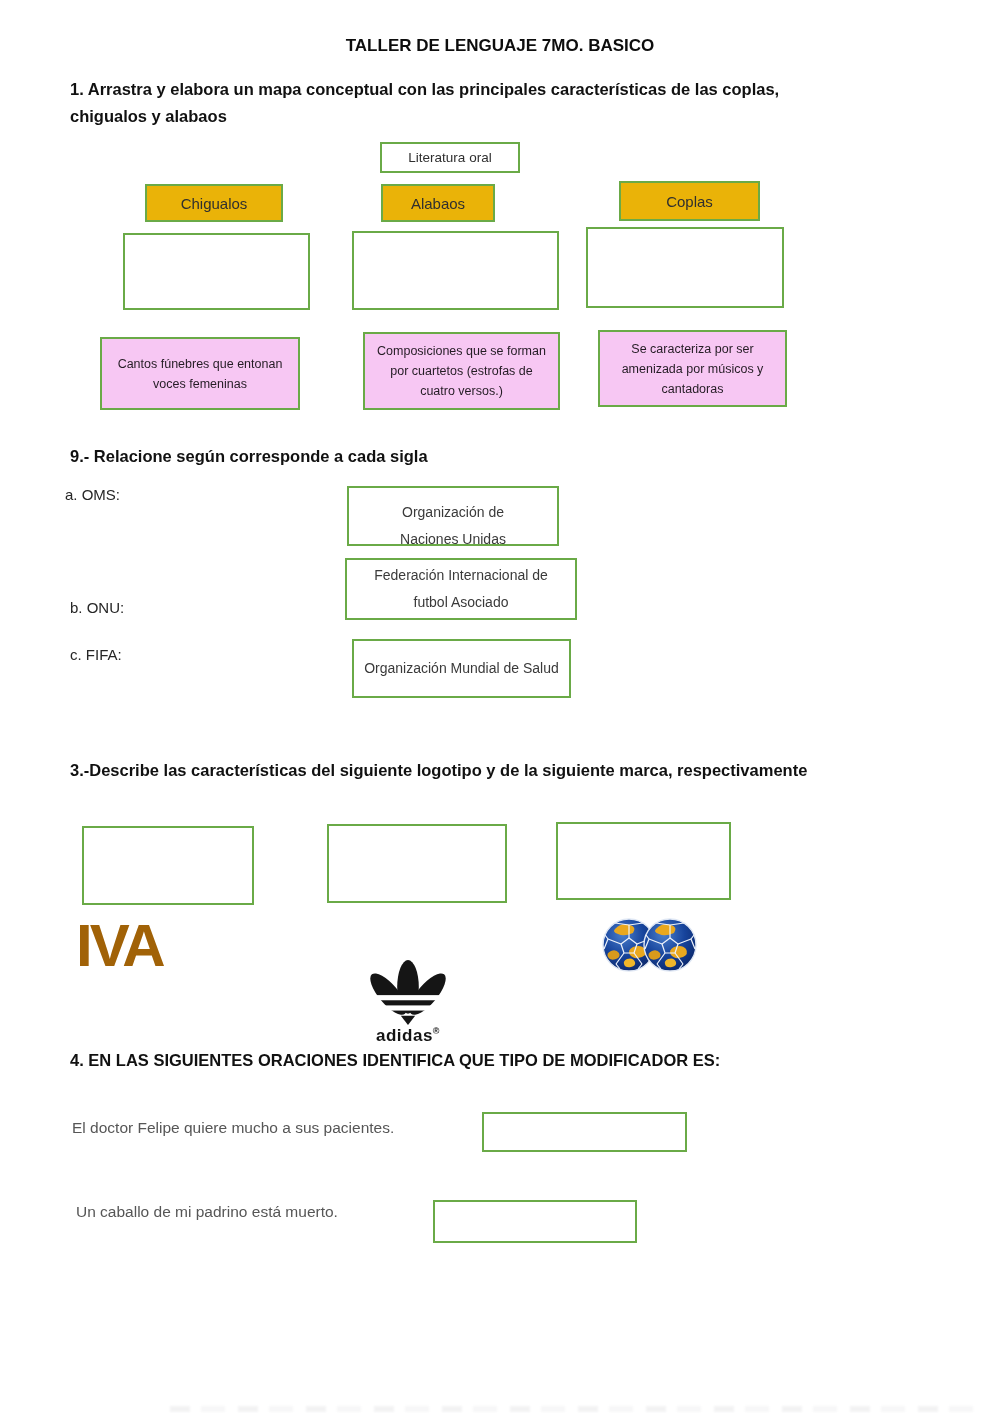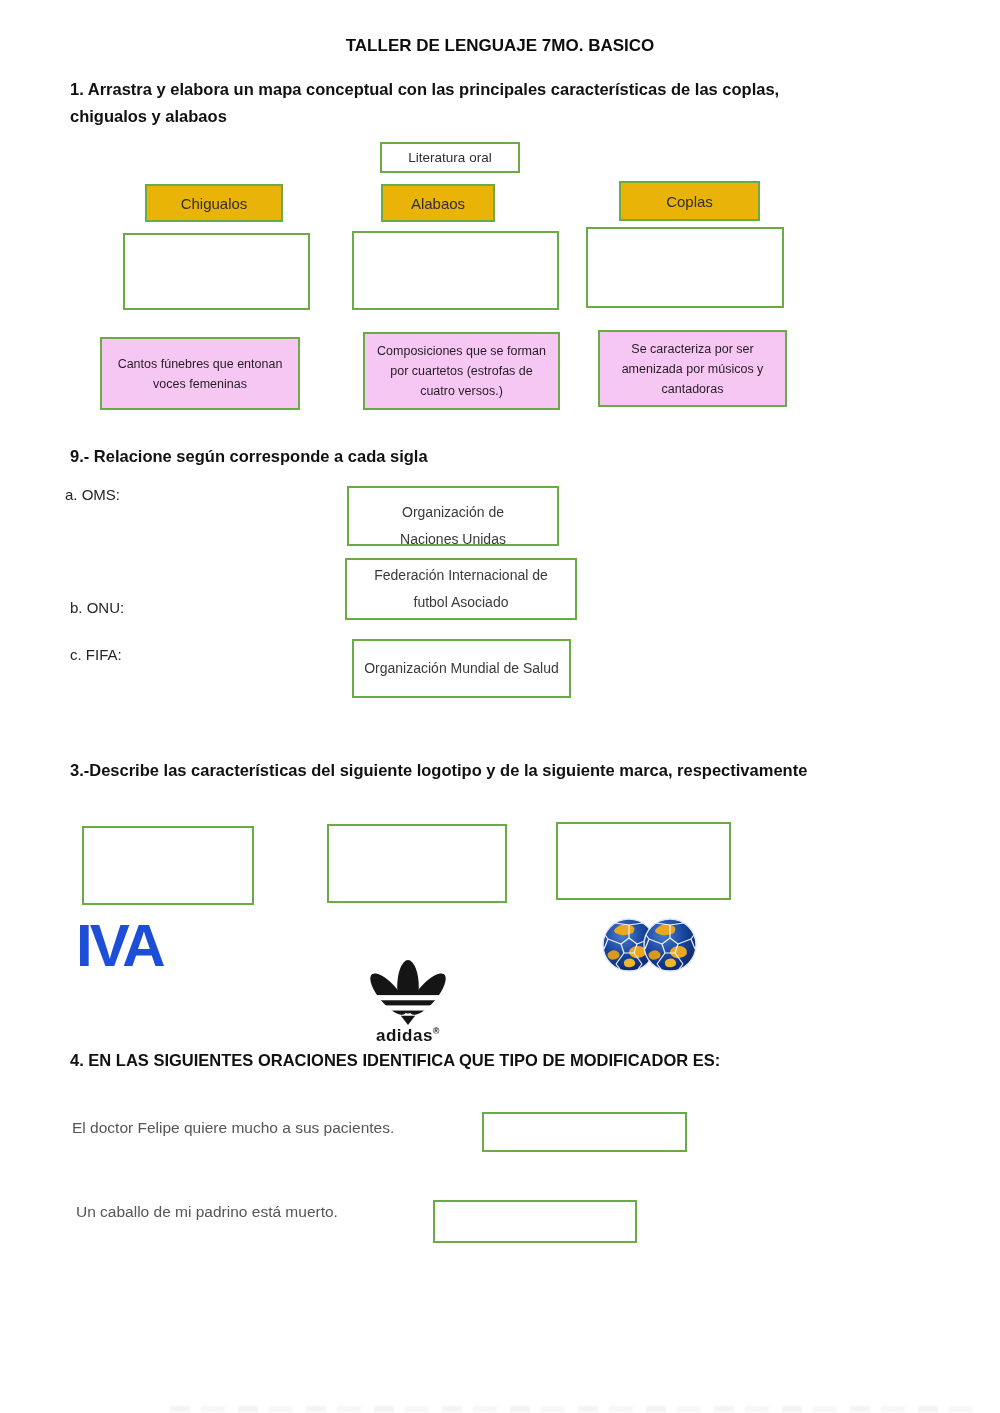--- a/index.html
+++ b/index.html
@@ -36,21 +36,21 @@
   .heading { font-size: 16.5px; font-weight: bold; line-height: 1.65; color: #111111; }
   .title { font-size: 17px; font-weight: bold; text-align: center; color: #0d0d0d; }
   .sigla-label { font-size: 15px; color: #262626; }
   .option-text { font-size: 14px; line-height: 1.9; color: #3a3a3a; }
   .sentence { font-size: 15.5px; color: #565656; }
   .iva-logo {
     font-size: 60px;
     font-weight: bold;
     letter-spacing: -3px;
     line-height: 1;
-    color: #1d4ed8;
+    color: #a16207;
   }
   .adidas-word {
     font-size: 17px;
     font-weight: bold;
     letter-spacing: 0.5px;
     color: #141414;
     text-align: center;
   }
   .adidas-word sup { font-size: 9px; }
   .bottom-artifact {

